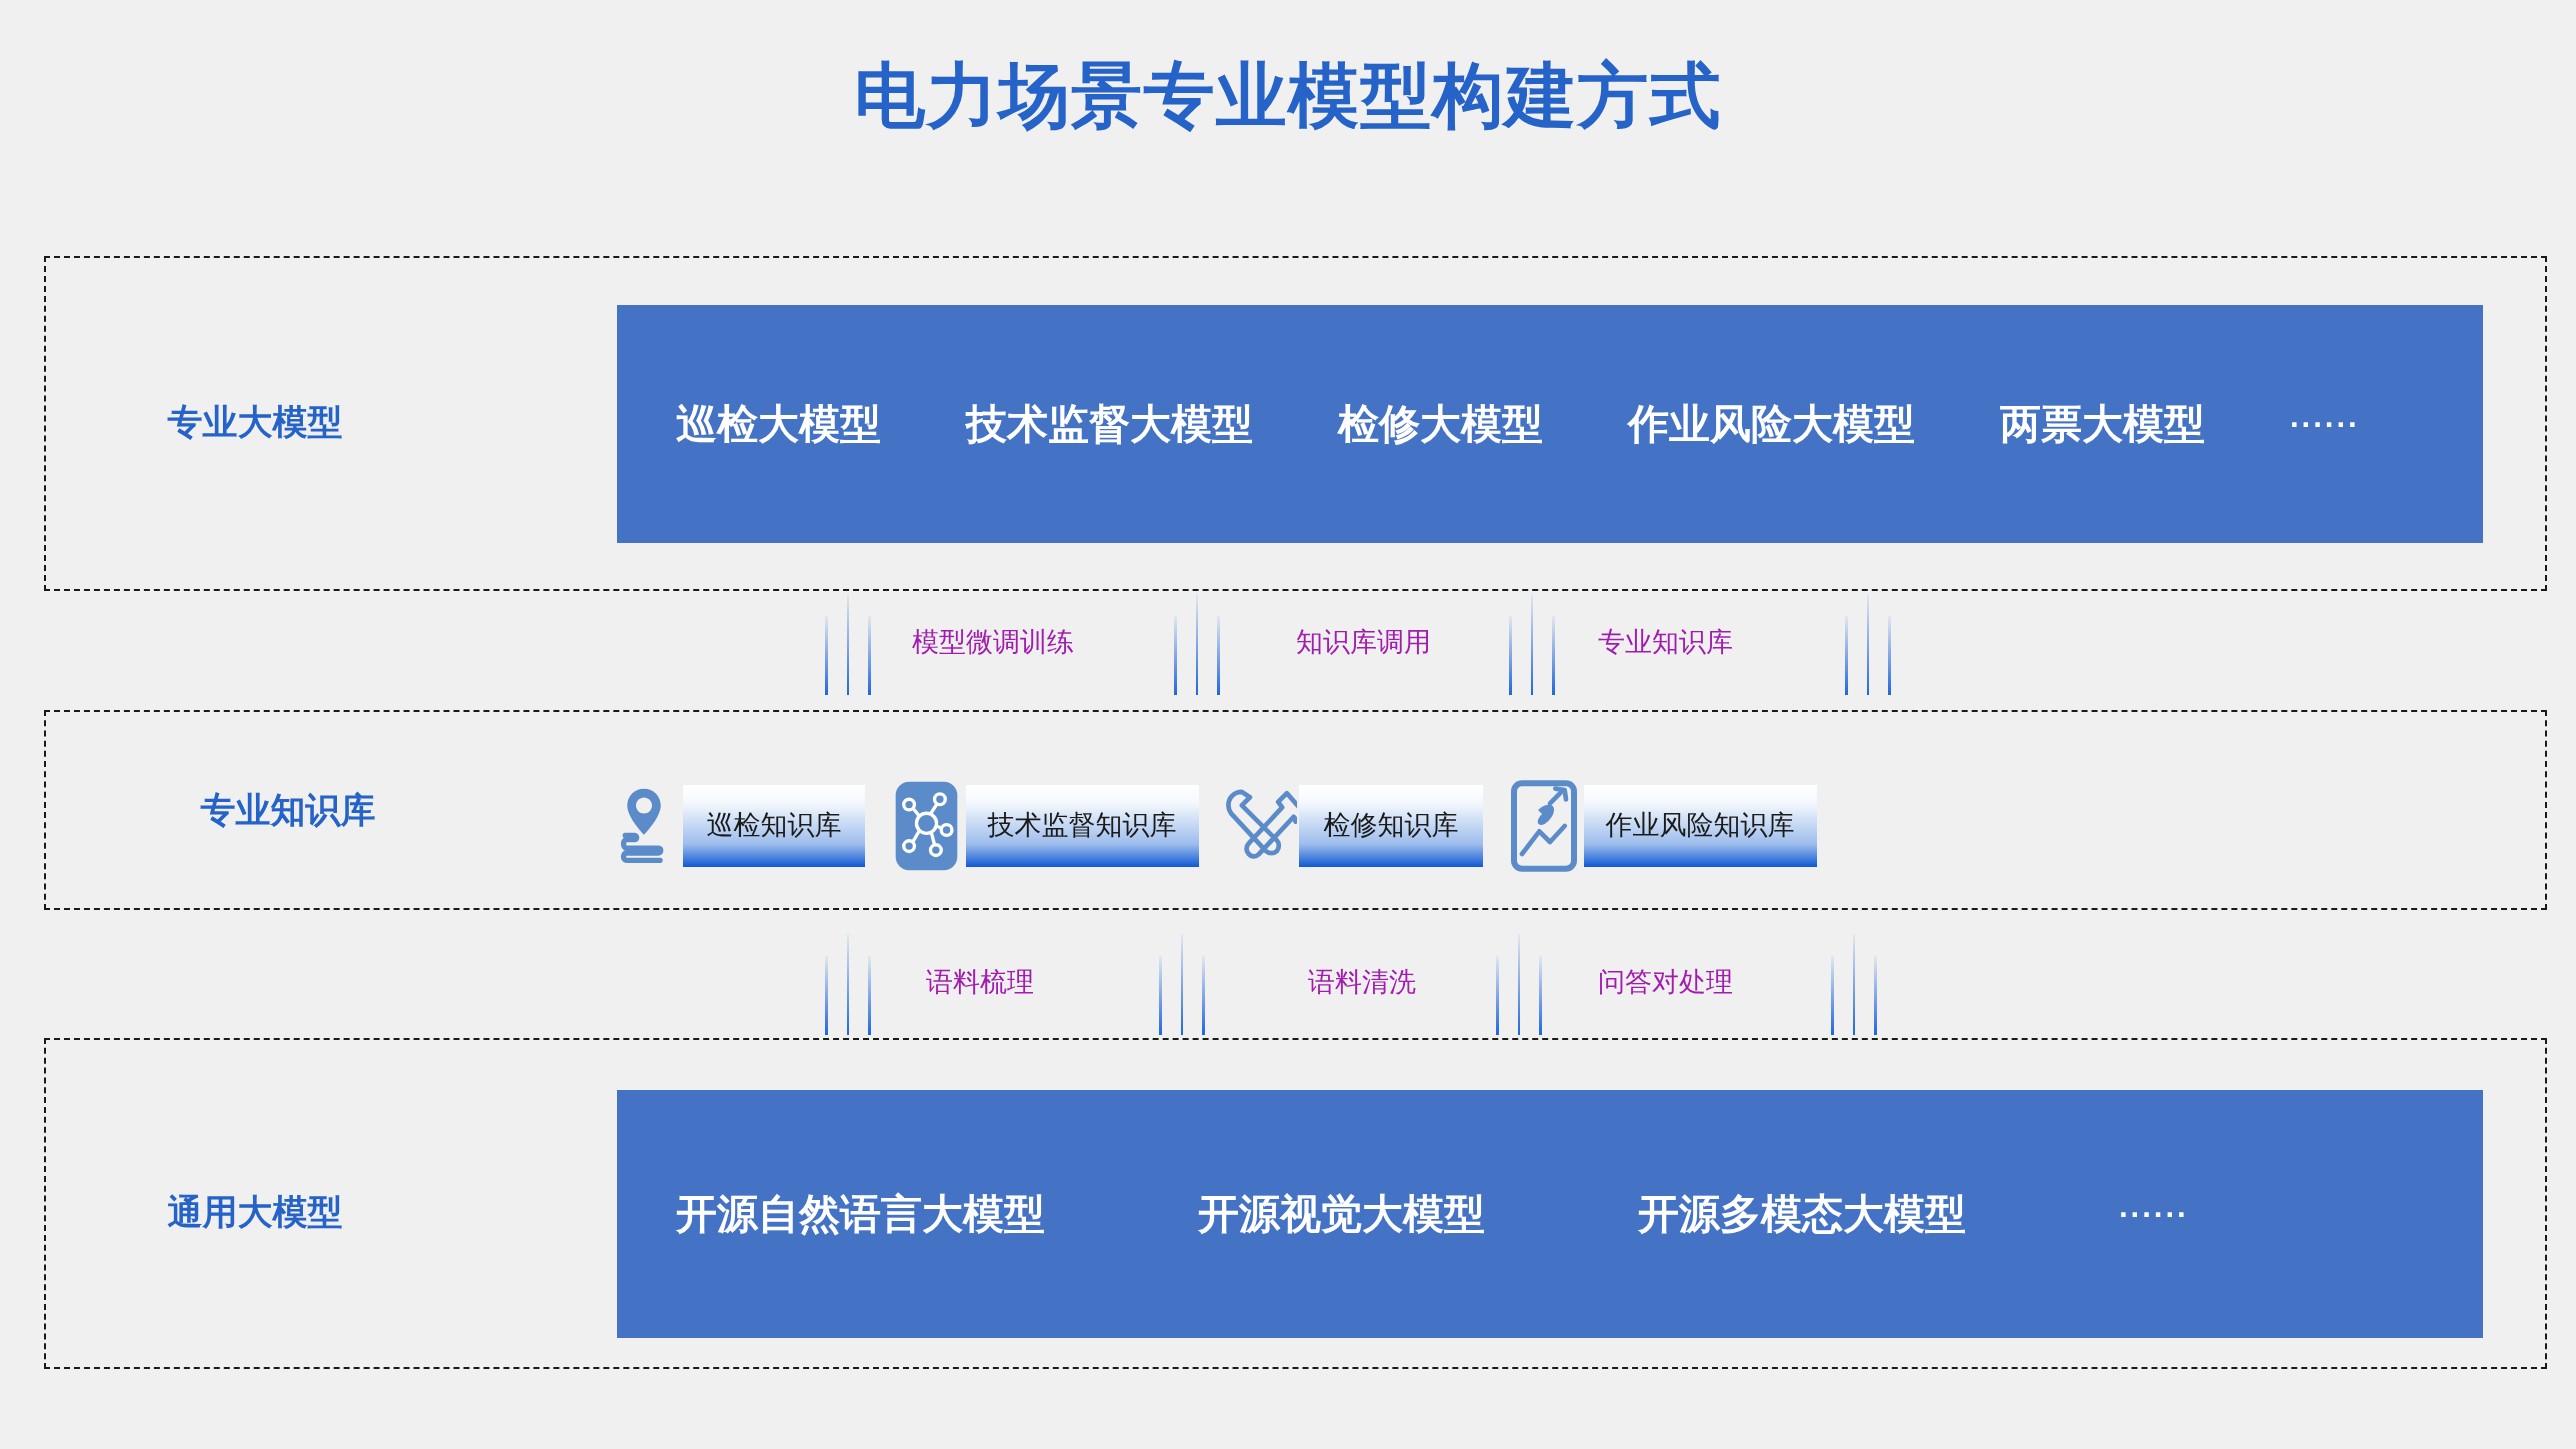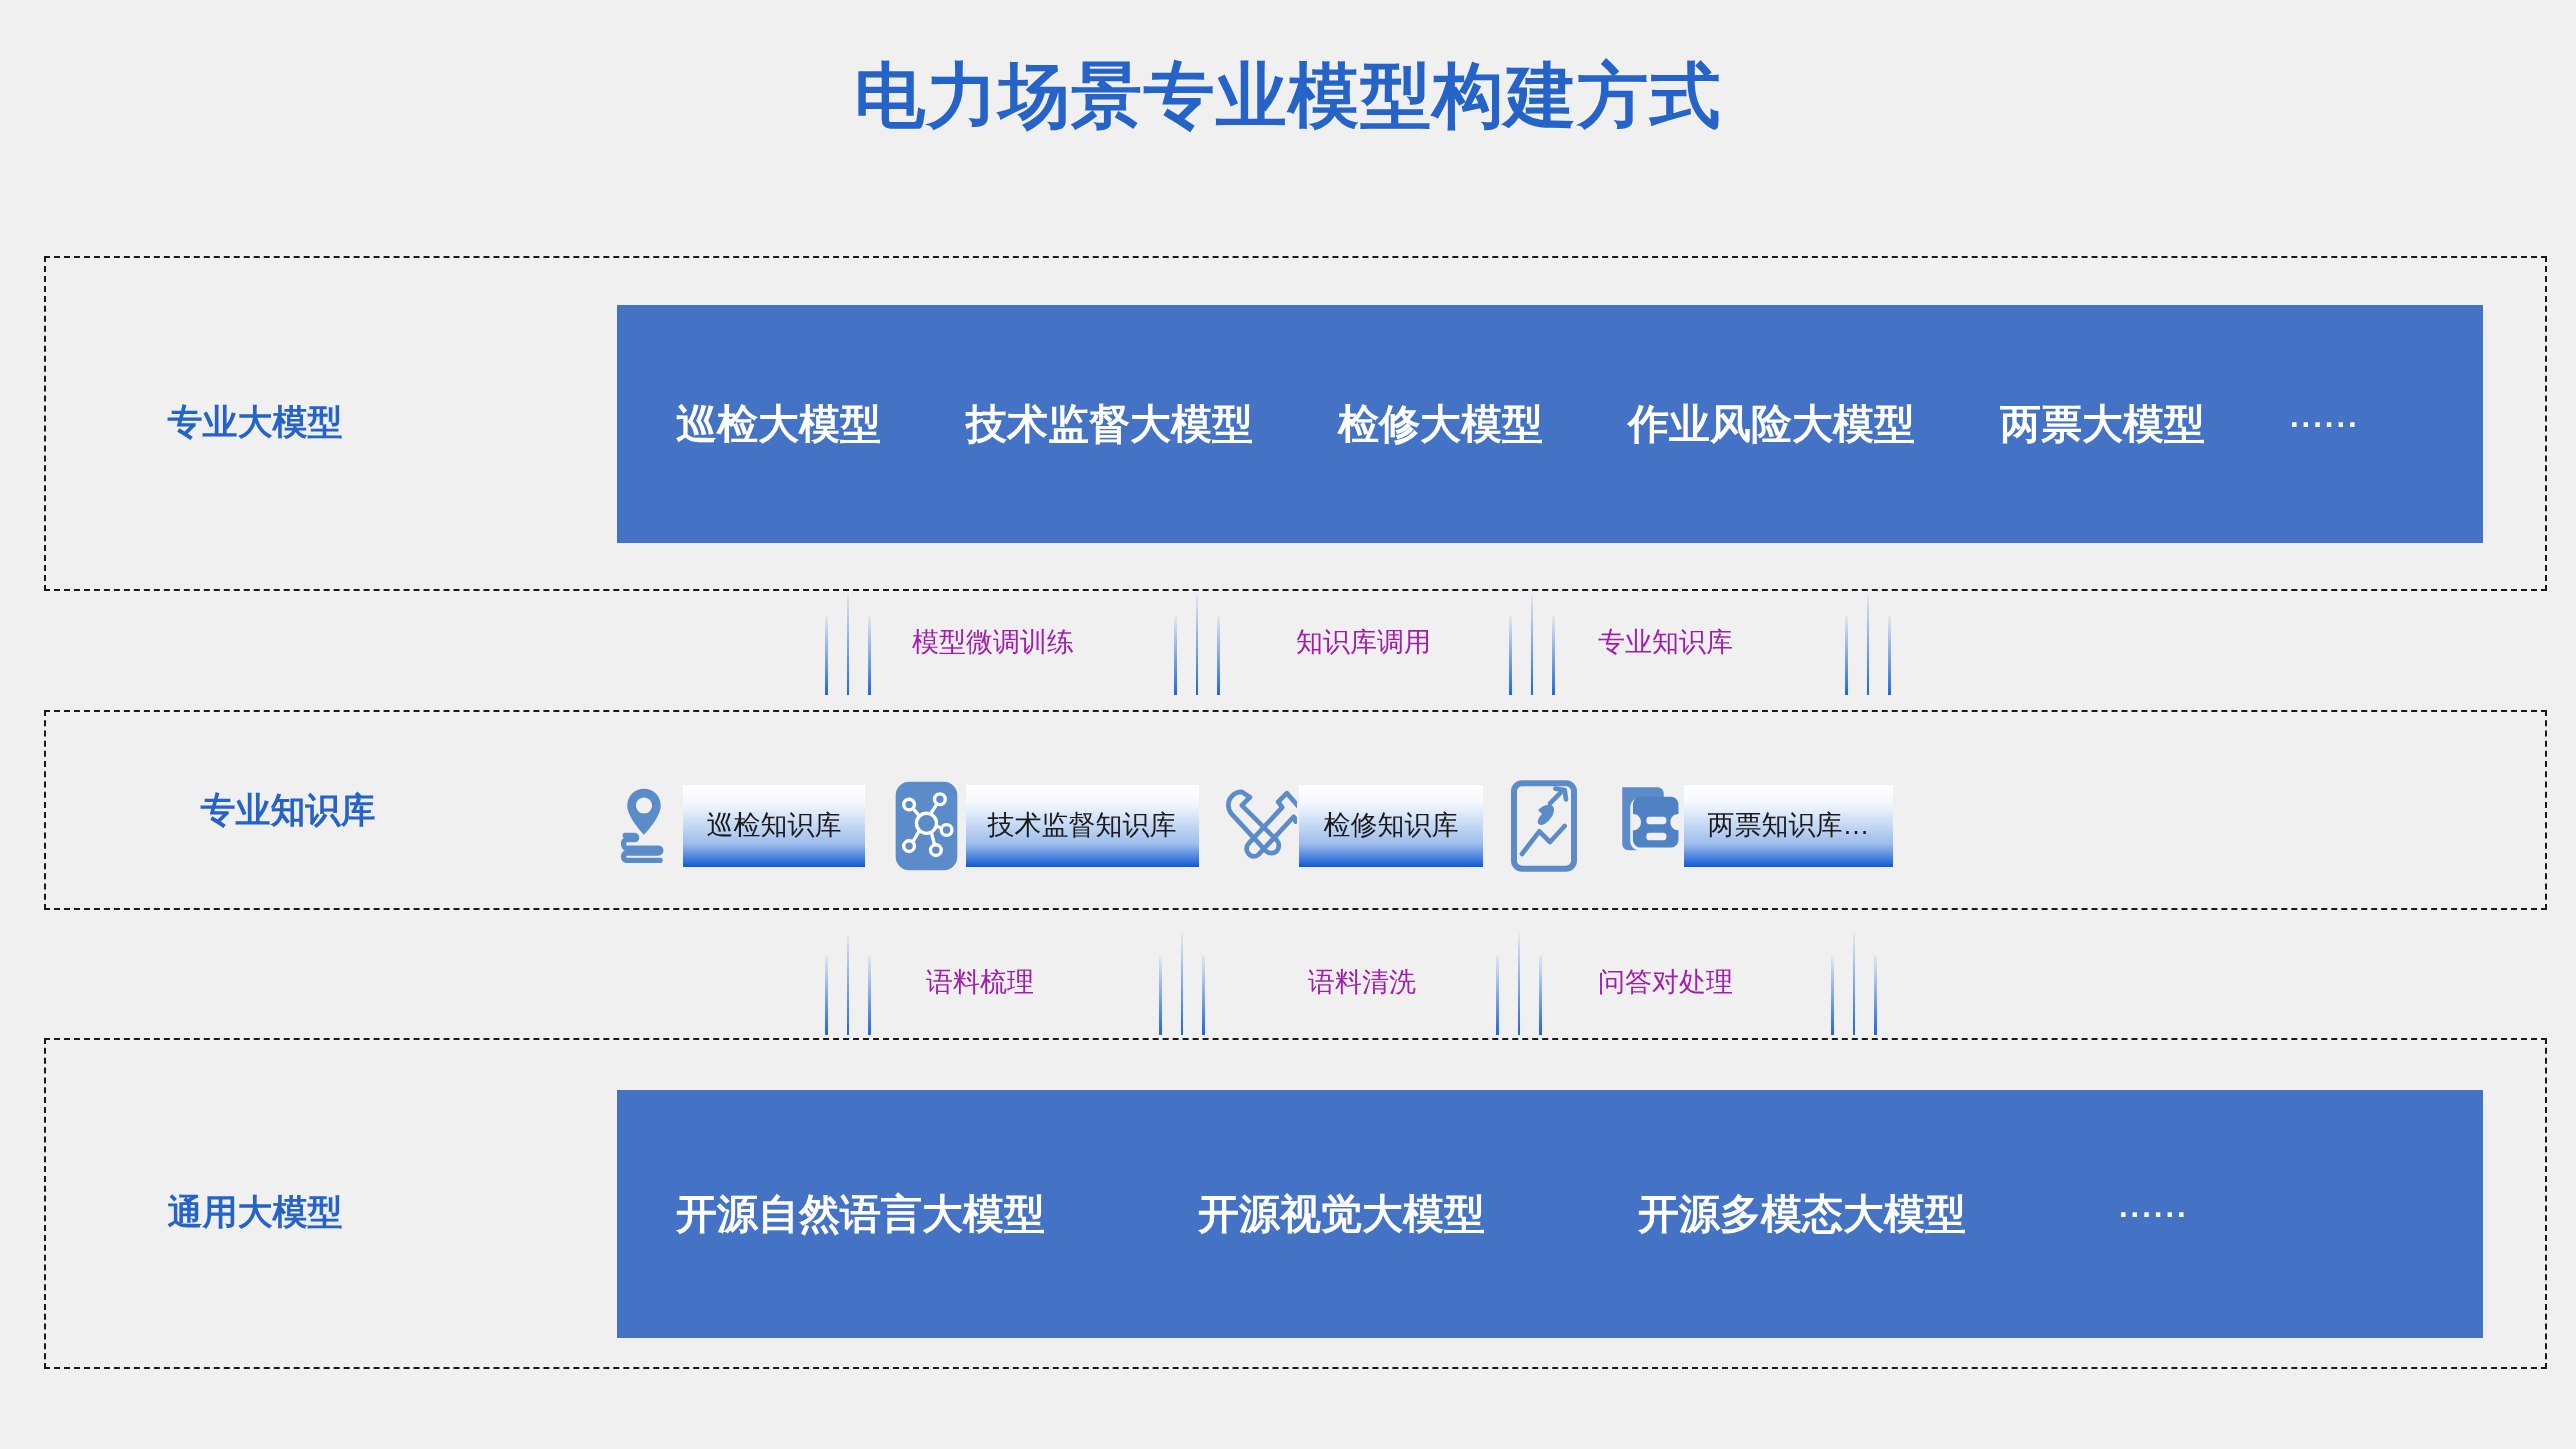--- a/index.html
+++ b/index.html
@@ -257,35 +257,25 @@
       <svg width="68" height="94" viewBox="0 0 102 140">
         <rect x="6" y="6" width="90" height="128" rx="12" fill="none" stroke="#5b8bc9" stroke-width="9"></rect>
         <g fill="none" stroke="#5b8bc9" stroke-width="7" stroke-linejoin="round" stroke-linecap="round">
           <path d="M76 20 60 36"></path>
           <path d="M68 14l14 2 2 14"></path>
           <path d="M18 112 44 78l16 16 22-24"></path>
         </g>
         <path d="M42 46c8-8 18-10 22-6s2 14-6 22c-6 6-12 8-15 5s-1-9 5-15z" fill="#5b8bc9"></path>
       </svg>
     </span>
-  </div>
-
-  <div class="kb-item">
-    <span class="kb-icon">
-      <svg width="70" height="87" viewBox="0 0 104 130">
-        <path d="M18 8h52c6 0 10 4 10 10v6H44c-8 0-14 6-14 14v50c0 8 6 14 14 14H28c-6 0-10-4-10-10z" fill="#5b8bc9"></path>
-        <path d="M46 22h44c7 0 12 5 12 12v14c-7 0-12 5-12 12s5 12 12 12v14c0 7-5 12-12 12H46c-7 0-12-5-12-12V72c7 0 12-5 12-12s-5-12-12-12V34c0-7 5-12 12-12z" fill="#4e82c3"></path>
-        <rect x="54" y="52" width="30" height="11" rx="5" fill="#eef2f7"></rect>
-        <rect x="54" y="76" width="30" height="11" rx="5" fill="#eef2f7"></rect>
-      </svg>
-    </span>
-    <span class="kb-chip" style="width:209px;">
-      <span>两票知识库…</span>
-    </span>
-  </div>
+    <span class="kb-chip" style="width:233px;">
+      <span>作业风险知识库</span>
+    </span>
+  </div>
+
 
 </div>
 
 <div class="connector" id="connector-bottom">
   <div class="conn-lines" style="left:208px;">
     <i class="l1"></i>
       <i class="l2"></i>
       <i class="l3"></i>
   </div>
   <div class="conn-label" style="left:301px;">语料梳理</div>

